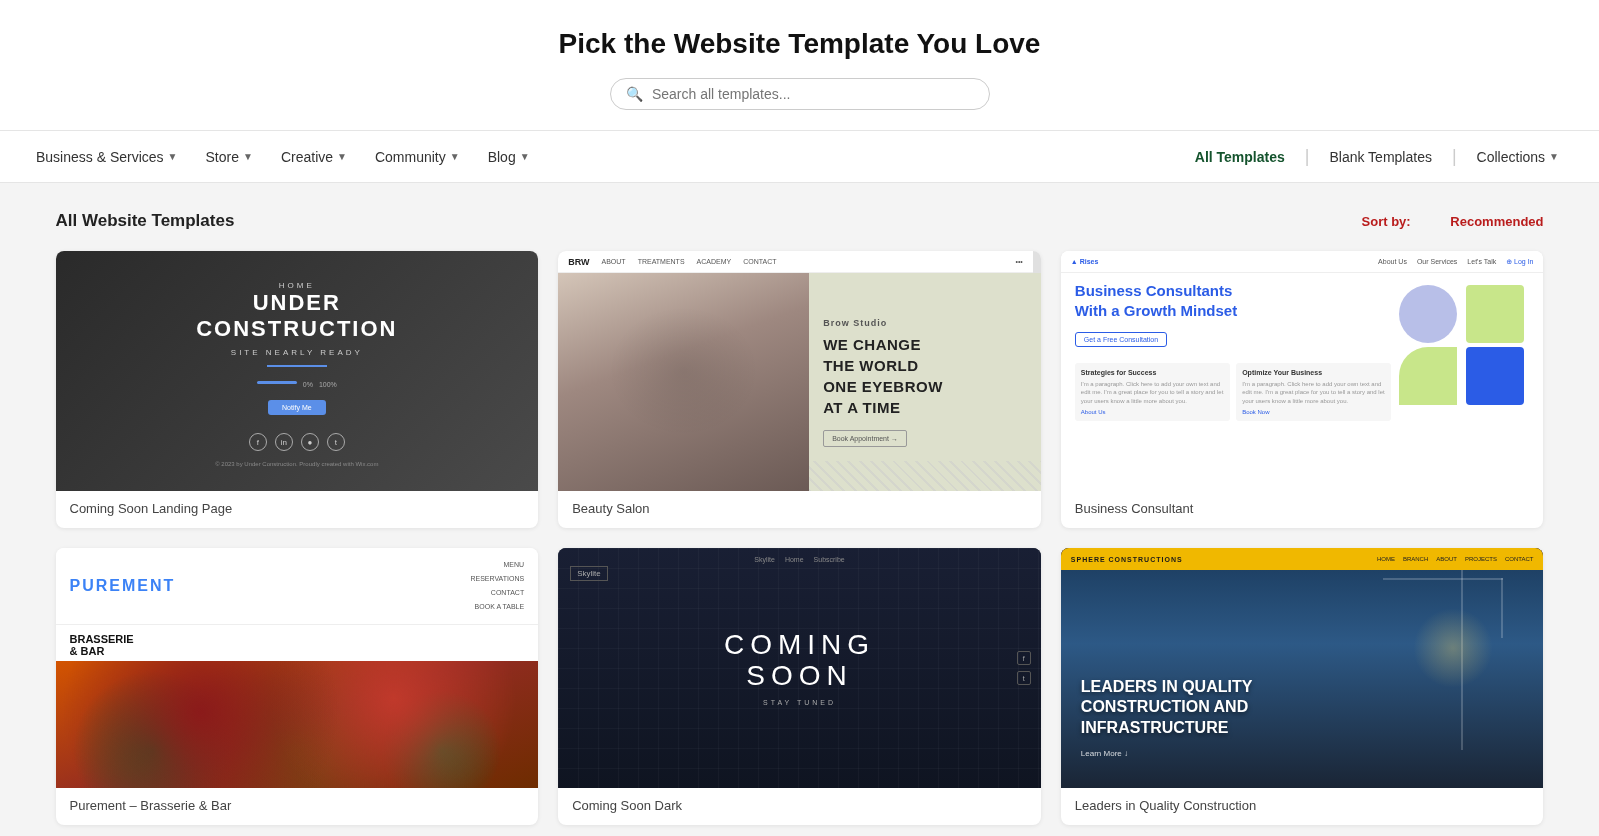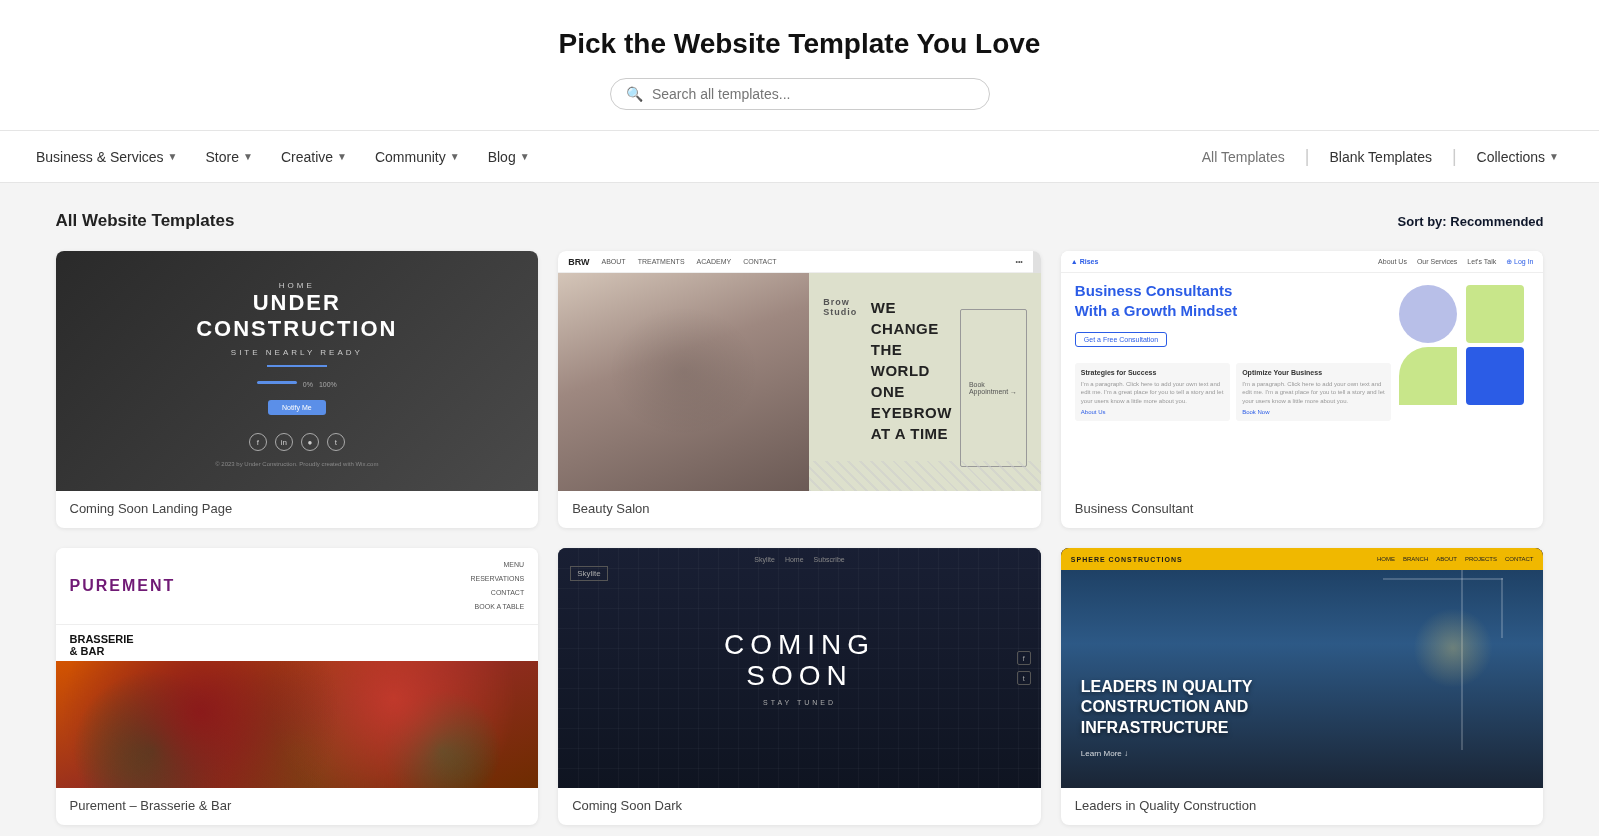--- a/index.html
+++ b/index.html
@@ -11,28 +11,28 @@
     .search-bar { display: inline-flex; align-items: center; border: 1px solid #ccc; border-radius: 20px; padding: 7px 16px; width: 380px; background: #fff; }
     .search-bar input { border: none; outline: none; font-size: 14px; color: #555; width: 100%; background: transparent; }
     .search-icon-wrap { color: #aaa; margin-right: 8px; font-size: 14px; }
 
     .nav-bar { background: #fff; border-bottom: 1px solid #e5e5e5; display: flex; align-items: center; padding: 0 24px; height: 52px; }
     .nav-left { display: flex; align-items: center; gap: 4px; flex: 1; }
     .nav-item { display: flex; align-items: center; gap: 4px; padding: 8px 12px; font-size: 14px; color: #333; cursor: pointer; border-radius: 4px; white-space: nowrap; }
     .nav-chevron { font-size: 10px; color: #666; }
     .nav-right { display: flex; align-items: center; gap: 0; }
     .nav-right-item { padding: 8px 16px; font-size: 14px; color: #333; cursor: pointer; white-space: nowrap; }
-    .nav-right-item.active { color: #737373; font-weight: 400; }
+    .nav-right-item.active { color: #14532d; font-weight: 700; }
     .nav-divider { color: #ccc; font-size: 18px; margin: 0 4px; }
 
     .main { padding: 28px 36px; max-width: 1560px; margin: 0 auto; }
     .section-header { display: flex; align-items: center; justify-content: space-between; margin-bottom: 20px; }
     .section-title { font-size: 17px; font-weight: 600; color: #222; }
     .sort-label { font-size: 13px; color: #555; }
-    .sort-label span { font-weight: 700; color: #0f172a; cursor: pointer; }
+    .sort-label span { font-weight: 700; color: #b91c1c; cursor: pointer; margin-left: 36px; }
 
     .grid { display: grid; grid-template-columns: repeat(3, 1fr); gap: 20px; }
     .card { background: #fff; border-radius: 8px; overflow: hidden; box-shadow: 0 1px 4px rgba(0,0,0,0.08); cursor: pointer; transition: box-shadow 0.2s; }
 
     .card-thumb { width: 100%; height: 240px; overflow: hidden; position: relative; background: #e0e0e0; }
 
     
     .thumb-construction { background: linear-gradient(135deg, #2a2a2a 0%, #4a4a4a 100%); display: flex; align-items: center; justify-content: center; flex-direction: column; height: 100%; width: 100%; }
     .thumb-construction .t-title { color: #fff; font-size: 22px; font-weight: 800; text-align: center; letter-spacing: 2px; line-height: 1.2; }
     .thumb-construction .t-subtitle { color: #ccc; font-size: 8px; letter-spacing: 3px; margin-top: 6px; }
@@ -165,21 +165,21 @@
           <span>ABOUT</span>
           <span>TREATMENTS</span>
           <span>ACADEMY</span>
           <span>CONTACT</span>
           <span style="margin-left:auto;">•••</span>
         </div>
         <div style="display:flex;height:100%;padding-top:22px;">
           <div style="width:52%;height:218px;overflow:hidden;position:relative;">
             <div class="face-silhouette" style="height:100%;"></div>
           </div>
-          <div style="flex:1;background:#dde0cc;padding:24px 14px;display:flex;flex-direction:row;justify-content:center;">
+          <div style="flex:1;background:#dde0cc;padding:8px 14px;display:flex;flex-direction:column;justify-content:center;">
             <div style="font-size:9px;font-weight:700;color:#555;margin-bottom:6px;letter-spacing:1px;">Brow Studio</div>
             <div style="font-size:15px;font-weight:800;color:#222;line-height:1.4;letter-spacing:0.5px;">WE CHANGE<br>THE WORLD<br>ONE EYEBROW<br>AT A TIME</div>
             <div style="margin-top:12px;display:flex;align-items:center;gap:6px;font-size:7px;color:#555;border:1px solid #999;padding:4px 8px;border-radius:2px;width:fit-content;">Book Appointment →</div>
           </div>
         </div>
 
         <div style="position:absolute;bottom:0;left:52%;width:48%;height:30px;background:repeating-linear-gradient(45deg,#ccc,#ccc 2px,transparent 2px,transparent 8px);opacity:0.5;"></div>
       </div>
       <div class="card-label">Beauty Salon</div>
     </div>
@@ -225,21 +225,21 @@
         </div>
       </div>
       <div class="card-label">Business Consultant</div>
     </div>
 
     <div class="card">
       <div class="card-thumb" style="overflow:hidden;">
         <div style="background:#fff;height:100%;display:flex;flex-direction:column;">
           <div style="padding:10px 14px;display:flex;align-items:center;justify-content:space-between;border-bottom:1px solid #eee;min-height:44px;">
             <div>
-              <div style="font-size:16px;font-weight:900;letter-spacing:2px;color:#701a75;">PUREMENT</div>
+              <div style="font-size:16px;font-weight:900;letter-spacing:2px;color:#3b82f6;">PUREMENT</div>
             </div>
             <div style="font-size:7px;color:#555;text-align:right;line-height:2;">
               MENU<br>RESERVATIONS<br>CONTACT<br>BOOK A TABLE
             </div>
           </div>
           <div style="padding:8px 14px 4px;font-size:11px;font-weight:800;color:#111;">BRASSERIE<br>&amp; BAR</div>
           <div class="food-photo" style="flex:1;"></div>
         </div>
       </div>
       <div class="card-label">Purement – Brasserie &amp; Bar</div>

